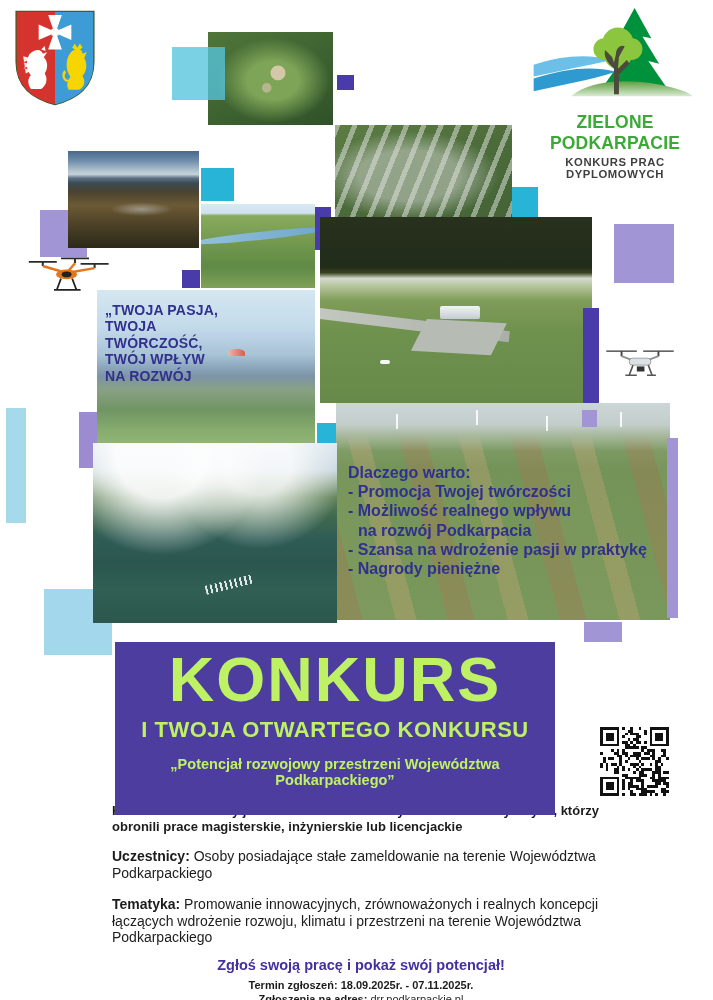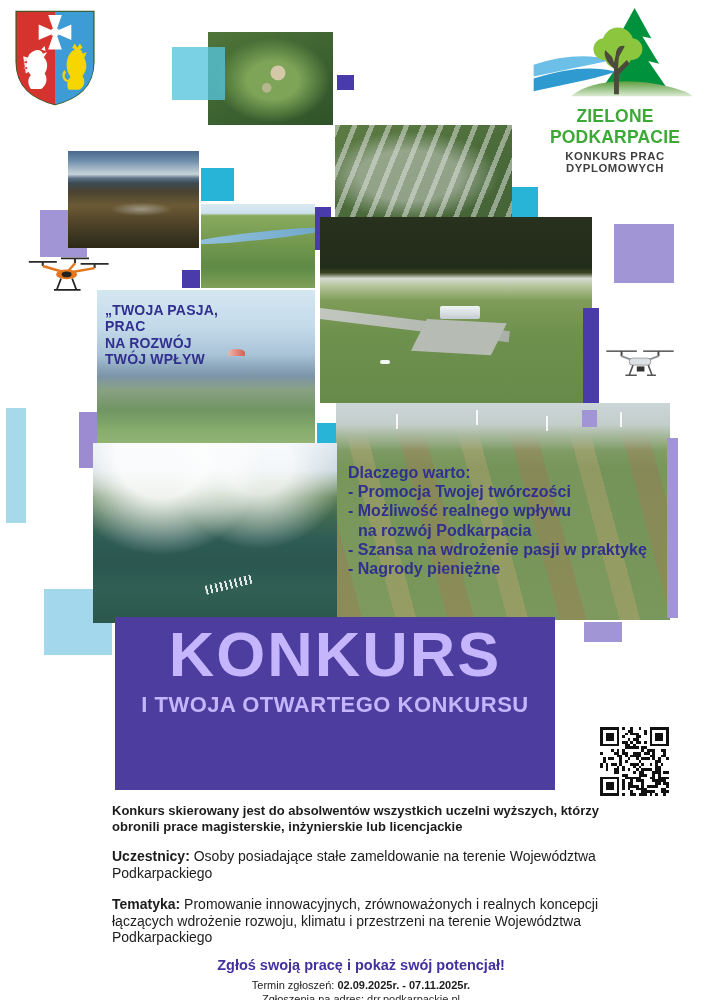--- a/index.html
+++ b/index.html
@@ -9,21 +9,21 @@
     font-family:"Liberation Sans",sans-serif;overflow:hidden;color:#1c1c1c;
   }
   .abs{position:absolute;}
   .sq{position:absolute;}
   .photo{position:absolute;overflow:hidden;}
 
   
   #coat{left:12px;top:8px;width:86px;height:100px;z-index:4;}
   #logo{left:522px;top:6px;width:186px;height:158px;z-index:4;text-align:center;}
   #logo .logo-art{width:170px;height:98px;margin:0 auto;display:block;}
-  .logo-title{font-size:17.5px;font-weight:bold;color:var(--logo-green);letter-spacing:.2px;margin-top:2px;}
+  .logo-title{font-size:17.5px;font-weight:bold;color:var(--logo-green);letter-spacing:.2px;margin-top:8px;}
   .logo-sub{font-size:11.3px;font-weight:bold;color:var(--logo-dark);letter-spacing:.6px;margin-top:2px;}
 
   
   .sq-lightblue{background:var(--light-blue);}
   .sq-lightpurple{background:var(--light-purple);}
   .sq-darkpurple{background:var(--dark-purple);}
   .sq-cyan{background:var(--cyan);}
   #sq1{left:172px;top:47px;width:53px;height:53px;background:rgba(86,196,220,.78);z-index:3;}
   #sq2{left:337px;top:75px;width:17px;height:15px;z-index:1;}
   #sq3{left:201px;top:168px;width:33px;height:33px;z-index:3;}
@@ -93,38 +93,38 @@
   #drone-right{left:605px;top:341px;width:70px;height:40px;z-index:2;}
 
   
   #quote{position:absolute;left:8px;top:12px;width:190px;
     color:var(--navy);font-weight:bold;font-size:14px;line-height:1.17;letter-spacing:.2px;}
   #why{position:absolute;left:12px;top:60px;width:310px;
     color:var(--navy);font-weight:bold;font-size:16px;line-height:1.2;}
   #why .cont{padding-left:10px;}
 
   
-  #banner{left:115px;top:617px;width:440px;height:173px;background:var(--banner-purple);z-index:8;
-    color:#c4b5fd;text-align:center;}
+  #banner{left:115px;top:642px;width:440px;height:173px;background:var(--banner-purple);z-index:8;
+    color:#bef264;text-align:center;}
   .banner-title{font-size:63px;font-weight:bold;letter-spacing:2px;margin-top:4px;line-height:1.05;}
   .banner-sub{font-size:22px;font-weight:bold;letter-spacing:.5px;margin-top:5px;}
   .banner-theme{font-size:14.5px;font-weight:bold;margin-top:13px;}
 
   
   #qr{left:600px;top:727px;width:69px;height:69px;z-index:8;background:#fff;}
   #qr svg{width:100%;height:100%;display:block;shape-rendering:crispEdges;}
 
   
   #text-col{left:112px;top:803px;width:498px;z-index:4;}
   .intro{font-size:13px;font-weight:bold;line-height:1.2;}
   .para{font-size:14px;line-height:1.2;margin-top:14px;}
   .para .label{font-weight:bold;}
   .cta{margin-top:11px;text-align:center;font-size:14.5px;font-weight:bold;color:var(--cta-purple);}
   #contact{margin-top:5px;text-align:center;font-size:11px;line-height:1.3;}
-  #contact .label{font-weight:normal;}
+  #contact .label{font-weight:bold;}
   #contact .bold{font-weight:bold;}
   #contact a{color:#2b2b2b;text-decoration:underline;cursor:pointer;}
 </style>
 </head>
 <body>
 
 <div id="poster">
 
   <div class="abs" id="coat">
     <svg viewBox="0 0 100 116" width="86" height="100">
@@ -215,23 +215,24 @@
   <div class="photo" id="photo-airport">
     <div class="runway"></div>
     <div class="apron"></div>
     <div class="terminal"></div>
     <div class="plane"></div>
   </div>
   <div class="photo" id="photo-paraglider">
     <div class="wing"></div>
     <div id="quote">
       <div>„TWOJA PASJA,</div>
-      <div>PRAC</div>
+      <div>TWOJA</div>
+      <div>TWÓRCZOŚĆ,</div>
+      <div>TWÓJ WPŁYW</div>
       <div>NA ROZWÓJ</div>
-      <div>TWÓJ WPŁYW</div>
     </div>
   </div>
   <div class="photo" id="photo-windfarm">
     <div class="turbine" style="left:18%;top:5%;"></div>
     <div class="turbine" style="left:42%;top:3%;"></div>
     <div class="turbine" style="left:63%;top:6%;"></div>
     <div class="turbine" style="left:85%;top:4%;"></div>
     <div id="why">
       <div>Dlaczego warto:</div>
       <div>- Promocja Twojej twórczości</div>
@@ -262,20 +263,21 @@
       <path d="M26,20 L48,28 M84,20 L62,28" stroke="#8a8f94" stroke-width="3" fill="none"></path>
       <rect x="38" y="23" width="34" height="11" rx="5" fill="#dde1e5" stroke="#777"></rect>
       <rect x="50" y="36" width="12" height="8" fill="#333"></rect>
       <path d="M44,34 L38,50 M68,34 L74,50 M32,50 H50 M66,50 H80" stroke="#555" stroke-width="2.5" fill="none"></path>
     </svg>
   </div>
 
   <div class="abs" id="banner">
     <div class="banner-title">KONKURS</div>
     <div class="banner-sub">I TWOJA OTWARTEGO KONKURSU</div>
+    <div class="banner-theme">„Potencjał rozwojowy przestrzeni Województwa Podkarpackiego”</div>
   </div>
 
   <div class="abs" id="qr">
     <svg viewBox="0 0 25 25">
         <rect x="0" y="0" width="25" height="25" fill="#ffffff"></rect>
         <rect x="0" y="0" width="7" height="7" fill="#111"></rect>
         <rect x="1" y="1" width="5" height="5" fill="#fff"></rect>
         <rect x="2" y="2" width="3" height="3" fill="#111"></rect>
         <rect x="18" y="0" width="7" height="7" fill="#111"></rect>
         <rect x="19" y="1" width="5" height="5" fill="#fff"></rect>
@@ -492,21 +494,21 @@
       <span>Osoby posiadające stałe zameldowanie na terenie Województwa Podkarpackiego</span>
     </div>
     <div class="para">
       <span class="label">Tematyka:</span>
       <span>Promowanie innowacyjnych, zrównoważonych i realnych koncepcji łączących wdrożenie rozwoju, klimatu i przestrzeni na terenie Województwa Podkarpackiego</span>
     </div>
     <div class="cta">Zgłoś swoją pracę i pokaż swój potencjał!</div>
     <div id="contact">
       <div>
         <span class="label">Termin zgłoszeń:</span>
-        <span class="bold">02.09.2025r. - 07.11.2025r.</span>
+        <span class="bold">18.09.2025r. - 07.11.2025r.</span>
       </div>
       <div>
         <span class="label">Zgłoszenia na adres:</span>
         <a>drr.podkarpackie.pl</a>
       </div>
       <div>
         <span class="label">Kontakt:</span>
         <span>17 743 30 45, 17 555 33 10</span>
       </div>
 

